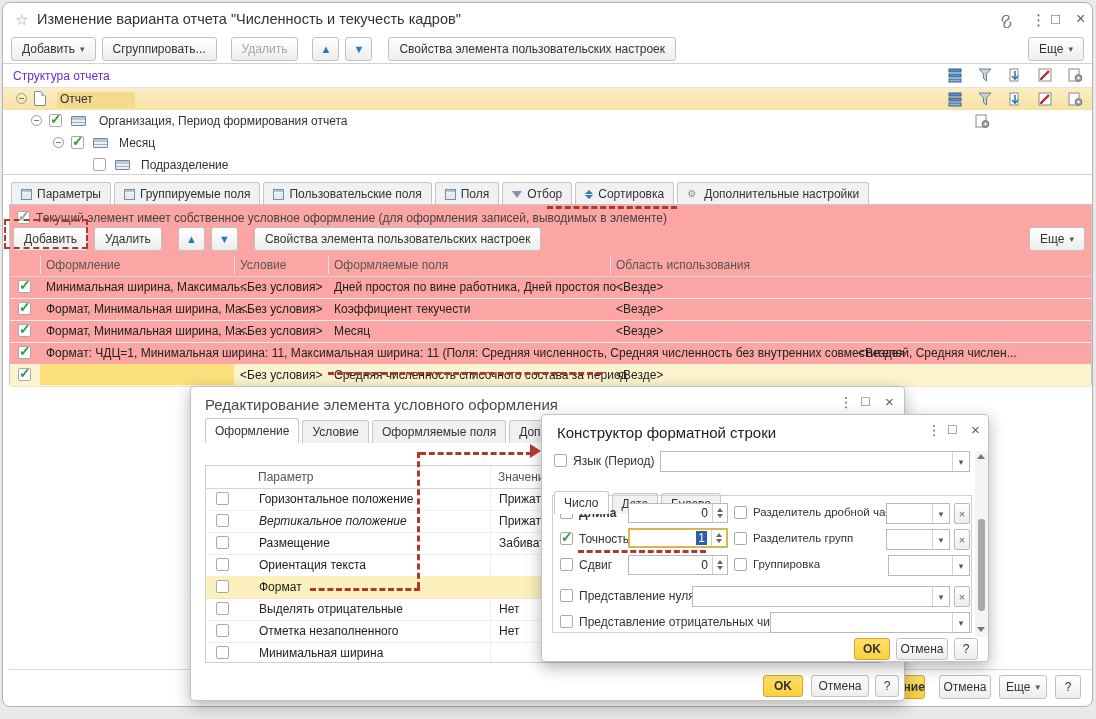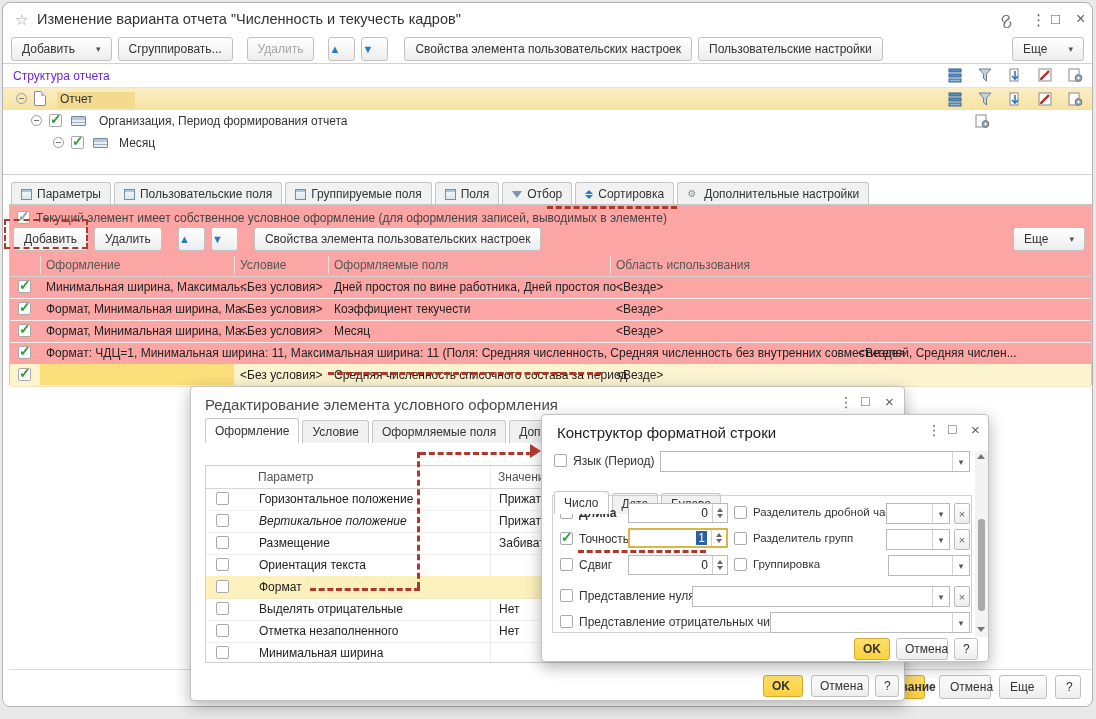--- a/index.html
+++ b/index.html
@@ -4,21 +4,21 @@
 <style>
   html,body{margin:0;padding:0;background:#e9e9e9;font-family:"Liberation Sans",sans-serif;}
   .page{position:relative;width:1096px;height:719px;overflow:hidden;background:#e9e9e9;}
   .abs{position:absolute;}
   .window{left:2px;top:2px;width:1091px;height:705px;background:#fff;border:1px solid #b3b3b3;border-radius:8px;box-sizing:border-box;}
   .t12{font-size:12px;color:#333;}
   .t11{font-size:11.5px;color:#333;}
   .title{font-size:14.5px;color:#333;}
   .dlgtitle{font-size:15px;color:#333;}
   
-  .btn{position:absolute;display:inline-flex;align-items:center;gap:21px;height:24px;padding:0 10px;background:linear-gradient(#ffffff,#ededed);border:1px solid #c1c1c1;border-radius:3px;font-size:12px;color:#333;box-sizing:border-box;white-space:nowrap;}
+  .btn{position:absolute;display:inline-flex;align-items:center;justify-content:center;gap:5px;height:24px;padding:0 10px;background:linear-gradient(#ffffff,#ededed);border:1px solid #c1c1c1;border-radius:3px;font-size:12px;color:#333;box-sizing:border-box;white-space:nowrap;}
   .btn.flexpos{position:static;}
   .btn.small{height:22px;padding:0 8px;}
   .btn.disabled{color:#a6a6a6;}
   .btn.yellow{background:linear-gradient(#ffe06a,#fccf3e);border-color:#cfa92e;font-weight:bold;}
   .btn .caret{font-size:9px;color:#555;line-height:1;}
   .btn.arrow{width:27px;padding:0;color:#2a7abf;font-size:11px;}
   .toolbar{position:absolute;display:flex;align-items:center;gap:6px;}
   .spacer{flex:1;}
   
   .cb{position:absolute;width:13px;height:13px;background:#fff;border:1px solid #a9a9a9;border-radius:2px;box-sizing:border-box;}
@@ -104,23 +104,20 @@
     <span class="btn flexpos">
           <span>Сгруппировать...</span>
         </span>
     <span class="btn flexpos disabled" style="margin-left:8px;">
           <span>Удалить</span>
         </span>
     <span class="btn flexpos arrow" style="margin-left:8px;">▲</span>
     <span class="btn flexpos arrow">▼</span>
     <span class="btn flexpos" style="margin-left:10px;">
           <span>Свойства элемента пользовательских настроек</span>
-        </span>
-    <span class="btn flexpos">
-          <span>Пользовательские настройки</span>
         </span>
     <span class="spacer"></span>
     <span class="btn flexpos">
           <span>Еще</span>
           <span class="caret">▾</span>
         </span>
   </div>
 
   <div class="abs" style="left:0;top:60px;width:1089px;height:112px;border-top:1px solid #d2d2d2;border-bottom:1px solid #d2d2d2;box-sizing:border-box;">
     <span class="abs t12" style="left:10px;top:5px;color:#6d28d9;">Структура отчета</span>
@@ -194,34 +191,39 @@
       </div>
     </div>
 
     <div class="abs" style="left:0;top:68px;width:1089px;height:22px;">
       <span class="expander" style="left:50px;top:5px;"></span>
       <span class="cb on" style="left:68px;top:4px;"></span>
       <span class="tblicon" style="left:90px;top:6px;"></span>
       <span class="abs t12" style="left:116px;top:4px;">Месяц</span>
     </div>
 
+    <div class="abs" style="left:0;top:90px;width:1089px;height:22px;">
+      <span class="cb" style="left:90px;top:4px;"></span>
+      <span class="tblicon" style="left:112px;top:6px;"></span>
+      <span class="abs t12" style="left:138px;top:4px;">Подразделение</span>
+    </div>
   </div>
 
   <div class="tabs" style="left:8px;top:178px;height:24px;">
     <span class="tab">
           <span class="ti"></span>
           <span>Параметры</span>
         </span>
     <span class="tab">
           <span class="ti"></span>
+          <span>Группируемые поля</span>
+        </span>
+    <span class="tab">
+          <span class="ti"></span>
           <span>Пользовательские поля</span>
-        </span>
-    <span class="tab">
-          <span class="ti"></span>
-          <span>Группируемые поля</span>
         </span>
     <span class="tab">
           <span class="ti"></span>
           <span>Поля</span>
         </span>
     <span class="tab">
           <span class="ti-funnel"></span>
           <span>Отбор</span>
         </span>
     <span class="tab">

